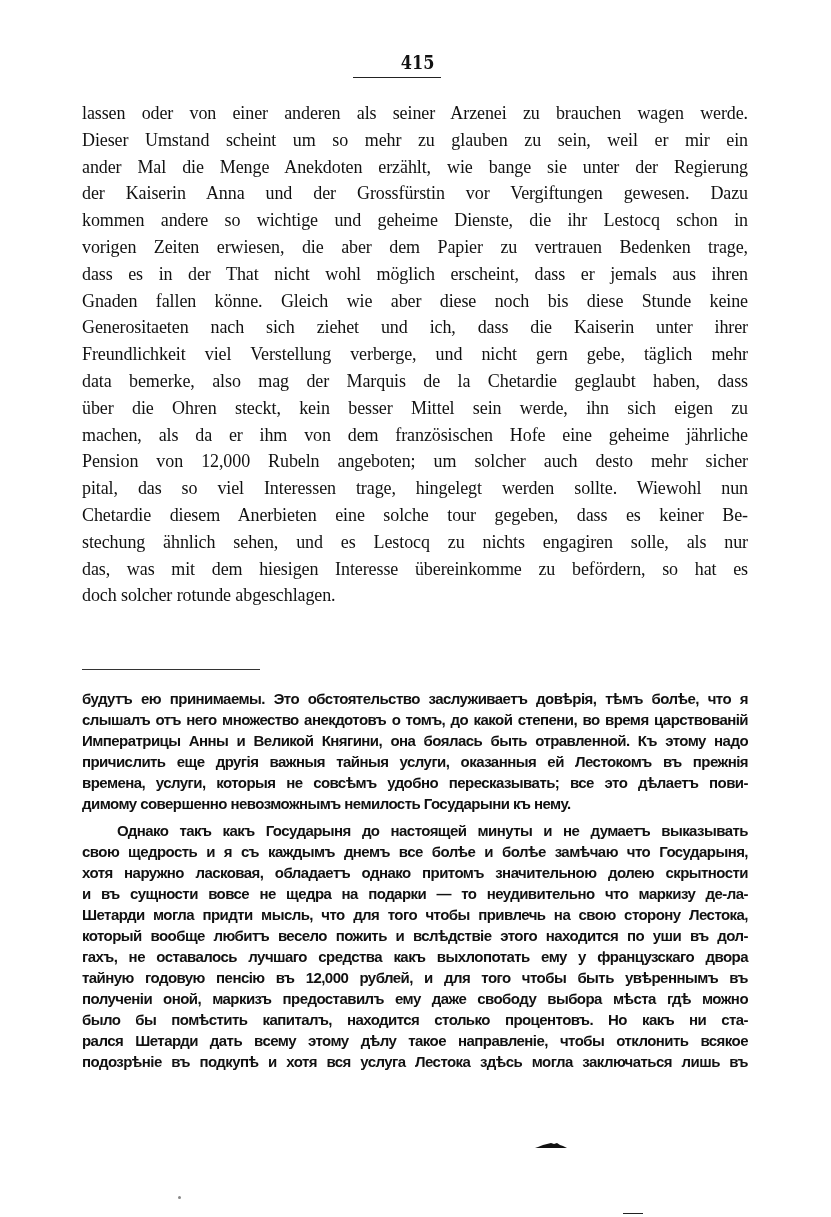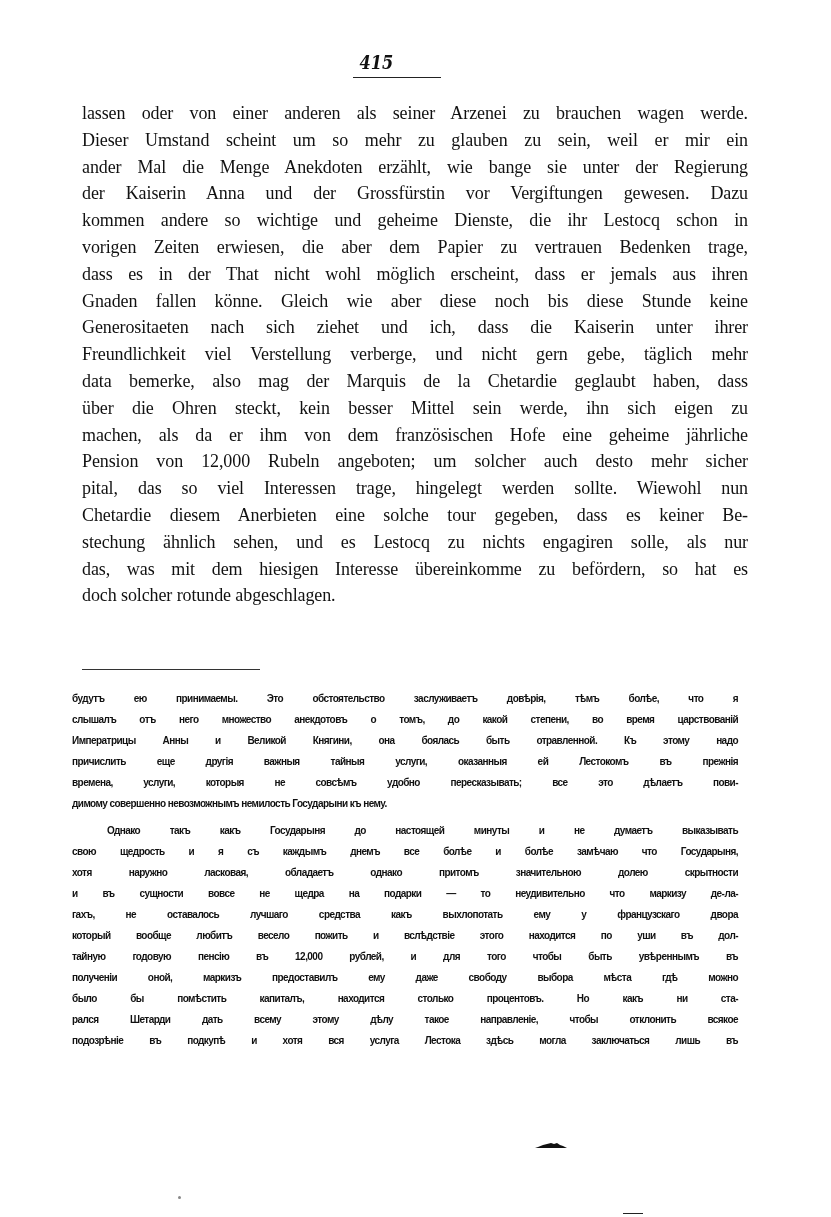--- a/index.html
+++ b/index.html
@@ -12,22 +12,21 @@
       height: 1217px;
       position: relative;
       overflow: hidden;
       color: #111111;
     }
     .page-header {
       position: absolute;
       top: 52px;
       left: 353px;
       width: 88px;
-      text-align: left;
-      font-style: italic;
+      text-align: right;
     }
     .page-number {
       font-family: "DejaVu Serif", serif;
       font-weight: bold;
       font-size: 19px;
       line-height: 20px;
       display: block;
       transform: scaleX(0.85);
     }
     .header-rule {
@@ -60,25 +59,25 @@
     .footnote-rule {
       position: absolute;
       top: 669px;
       left: 82px;
       width: 178px;
       border-top: 1.3px solid #333;
     }
     .footnote {
       position: absolute;
       top: 688px;
-      left: 72px;
+      left: 82px;
       width: 666px;
       font-family: "Liberation Sans Narrow", "Liberation Sans", sans-serif;
       font-weight: bold;
-      font-size: 10px;
+      font-size: 15px;
       line-height: 21px;
       letter-spacing: -0.55px;
     }
     .footnote .line {
       display: block;
       white-space: nowrap;
       text-align: justify;
       text-align-last: justify;
       height: 21px;
     }
@@ -155,22 +154,23 @@
     <span class="line">причислить еще другія важныя тайныя услуги, оказанныя ей Лестокомъ въ прежнія</span>
     <span class="line">времена, услуги, которыя не совсѣмъ удобно пересказывать; все это дѣлаетъ пови-</span>
     <span class="line last">димому совершенно невозможнымъ немилость Государыни къ нему.</span>
   </div>
   <div class="para-gap"></div>
   <div>
     <span class="line indent">Однако такъ какъ Государыня до настоящей минуты и не думаетъ выказывать</span>
     <span class="line">свою щедрость и я съ каждымъ днемъ все болѣе и болѣе замѣчаю что Государыня,</span>
     <span class="line">хотя наружно ласковая, обладаетъ однако притомъ значительною долею скрытности</span>
     <span class="line">и въ сущности вовсе не щедра на подарки — то неудивительно что маркизу де-ла-</span>
+    <span class="line">Шетарди могла придти мысль, что для того чтобы привлечь на свою сторону Лестока,</span>
+    <span class="line">который вообще любитъ весело пожить и вслѣдствіе этого находится по уши въ дол-</span>
     <span class="line">гахъ, не оставалось лучшаго средства какъ выхлопотать ему у французскаго двора</span>
-    <span class="line">который вообще любитъ весело пожить и вслѣдствіе этого находится по уши въ дол-</span>
     <span class="line">тайную годовую пенсію въ 12,000 рублей, и для того чтобы быть увѣреннымъ въ</span>
     <span class="line">полученіи оной, маркизъ предоставилъ ему даже свободу выбора мѣста гдѣ можно</span>
     <span class="line">было бы помѣстить капиталъ, находится столько процентовъ. Но какъ ни ста-</span>
     <span class="line">рался Шетарди дать всему этому дѣлу такое направленіе, чтобы отклонить всякое</span>
     <span class="line">подозрѣніе въ подкупѣ и хотя вся услуга Лестока здѣсь могла заключаться лишь въ</span>
   </div>
 </div>
 
 <svg class="ornament" viewBox="0 0 32 6">
   <path d="M0 5 L3 4 L8 2 L12 1 L16 0 L19 1 L22 0 L25 2 L28 3 L32 5 Z" fill="#111"></path>

